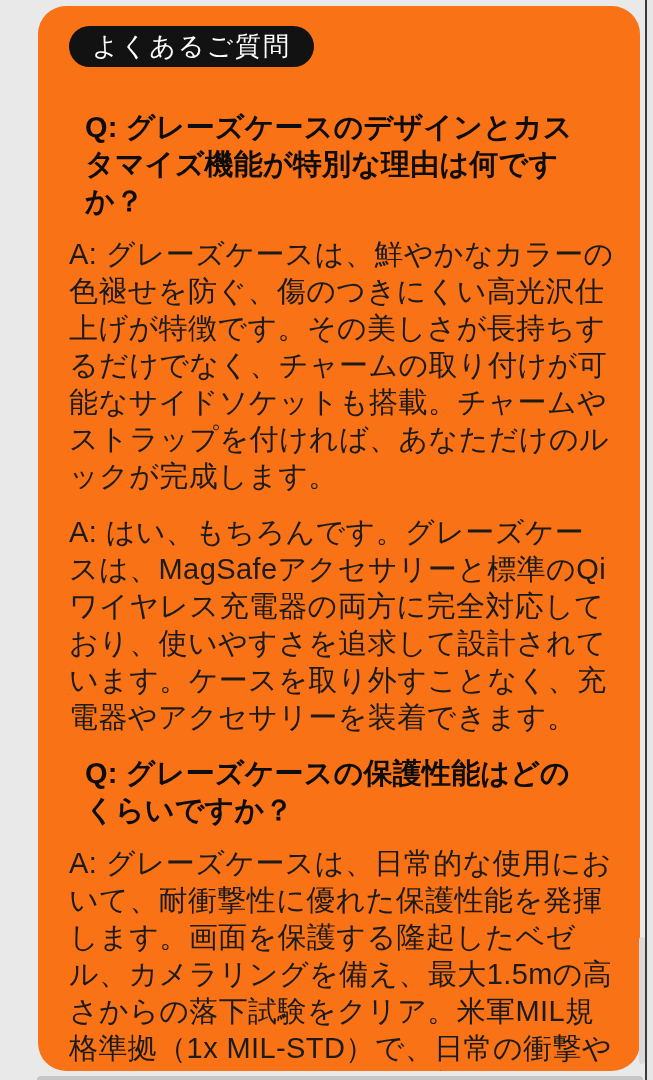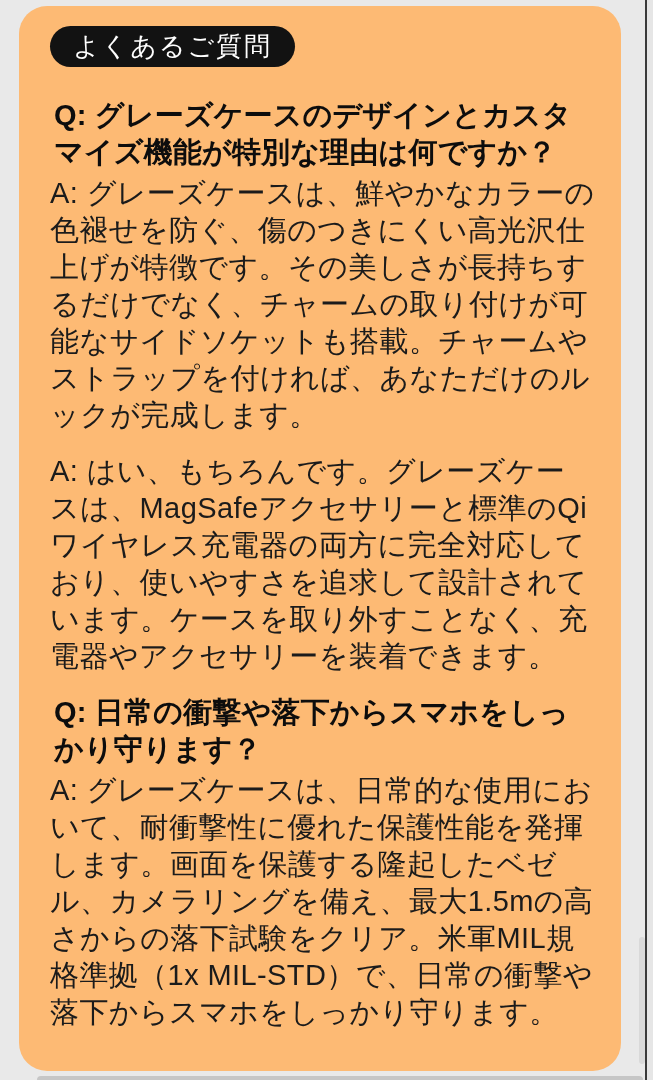--- a/index.html
+++ b/index.html
@@ -9,26 +9,26 @@
   body {
     width: 653px;
     height: 1080px;
     position: relative;
     overflow: hidden;
     background: #e9e9e9;
     font-family: "Liberation Sans", "DejaVu Sans", sans-serif;
   }
   .faq-card {
     position: absolute;
-    left: 19px;
+    left: 38px;
     top: 6px;
     width: 602px;
     height: 1065px;
     box-sizing: border-box;
-    background: #fdba74;
+    background: #f97316;
     border-radius: 28px;
     padding: 20px 26px 12px 31px;
     overflow: hidden;
   }
   .faq-badge {
     display: inline-block;
     background: #121212;
     color: #ffffff;
     font-size: 26px;
     line-height: 41px;
@@ -39,21 +39,21 @@
     margin-bottom: 26px;
     white-space: nowrap;
   }
   .faq-item {
     margin-bottom: 19px;
   }
   .faq-item:last-child {
     margin-bottom: 0;
   }
   .faq-question {
-    margin: 4px;
+    margin: 16px;
     font-size: 29px;
     line-height: 37px;
     font-weight: 800;
     color: #0d0d0d;
     letter-spacing: 0.2px;
   }
   .faq-answer {
     margin: 0;
     font-size: 29px;
     line-height: 37px;
@@ -105,21 +105,21 @@
   <div class="faq-item">
     <p class="faq-question">Q: グレーズケースのデザインとカスタマイズ機能が特別な理由は何ですか？</p>
     <p class="faq-answer">A: グレーズケースは、鮮やかなカラーの色褪せを防ぐ、傷のつきにくい高光沢仕上げが特徴です。その美しさが長持ちするだけでなく、チャームの取り付けが可能なサイドソケットも搭載。チャームやストラップを付ければ、あなただけのルックが完成します。</p>
   </div>
 
   <div class="faq-item">
     <p class="faq-answer">A: はい、もちろんです。グレーズケースは、MagSafeアクセサリーと標準のQiワイヤレス充電器の両方に完全対応しており、使いやすさを追求して設計されています。ケースを取り外すことなく、充電器やアクセサリーを装着できます。</p>
   </div>
 
   <div class="faq-item">
-    <p class="faq-question">Q: 日常の衝撃や落下からスマホをしっかり守ります？</p>
+    <p class="faq-question">Q: グレーズケースの保護性能はどのくらいですか？</p>
     <p class="faq-answer">A: グレーズケースは、日常的な使用において、耐衝撃性に優れた保護性能を発揮します。画面を保護する隆起したベゼル、カメラリングを備え、最大1.5mの高さからの落下試験をクリア。米軍MIL規格準拠（1x MIL-STD）で、日常の衝撃や落下からスマホをしっかり守ります。</p>
   </div>
 </div>
 
 <div class="next-section-edge"></div>
 <div class="scrollbar-thumb"></div>
 <div class="viewport-edge-line"></div>
 <div class="viewport-edge-right"></div>
 
 </body></html>

